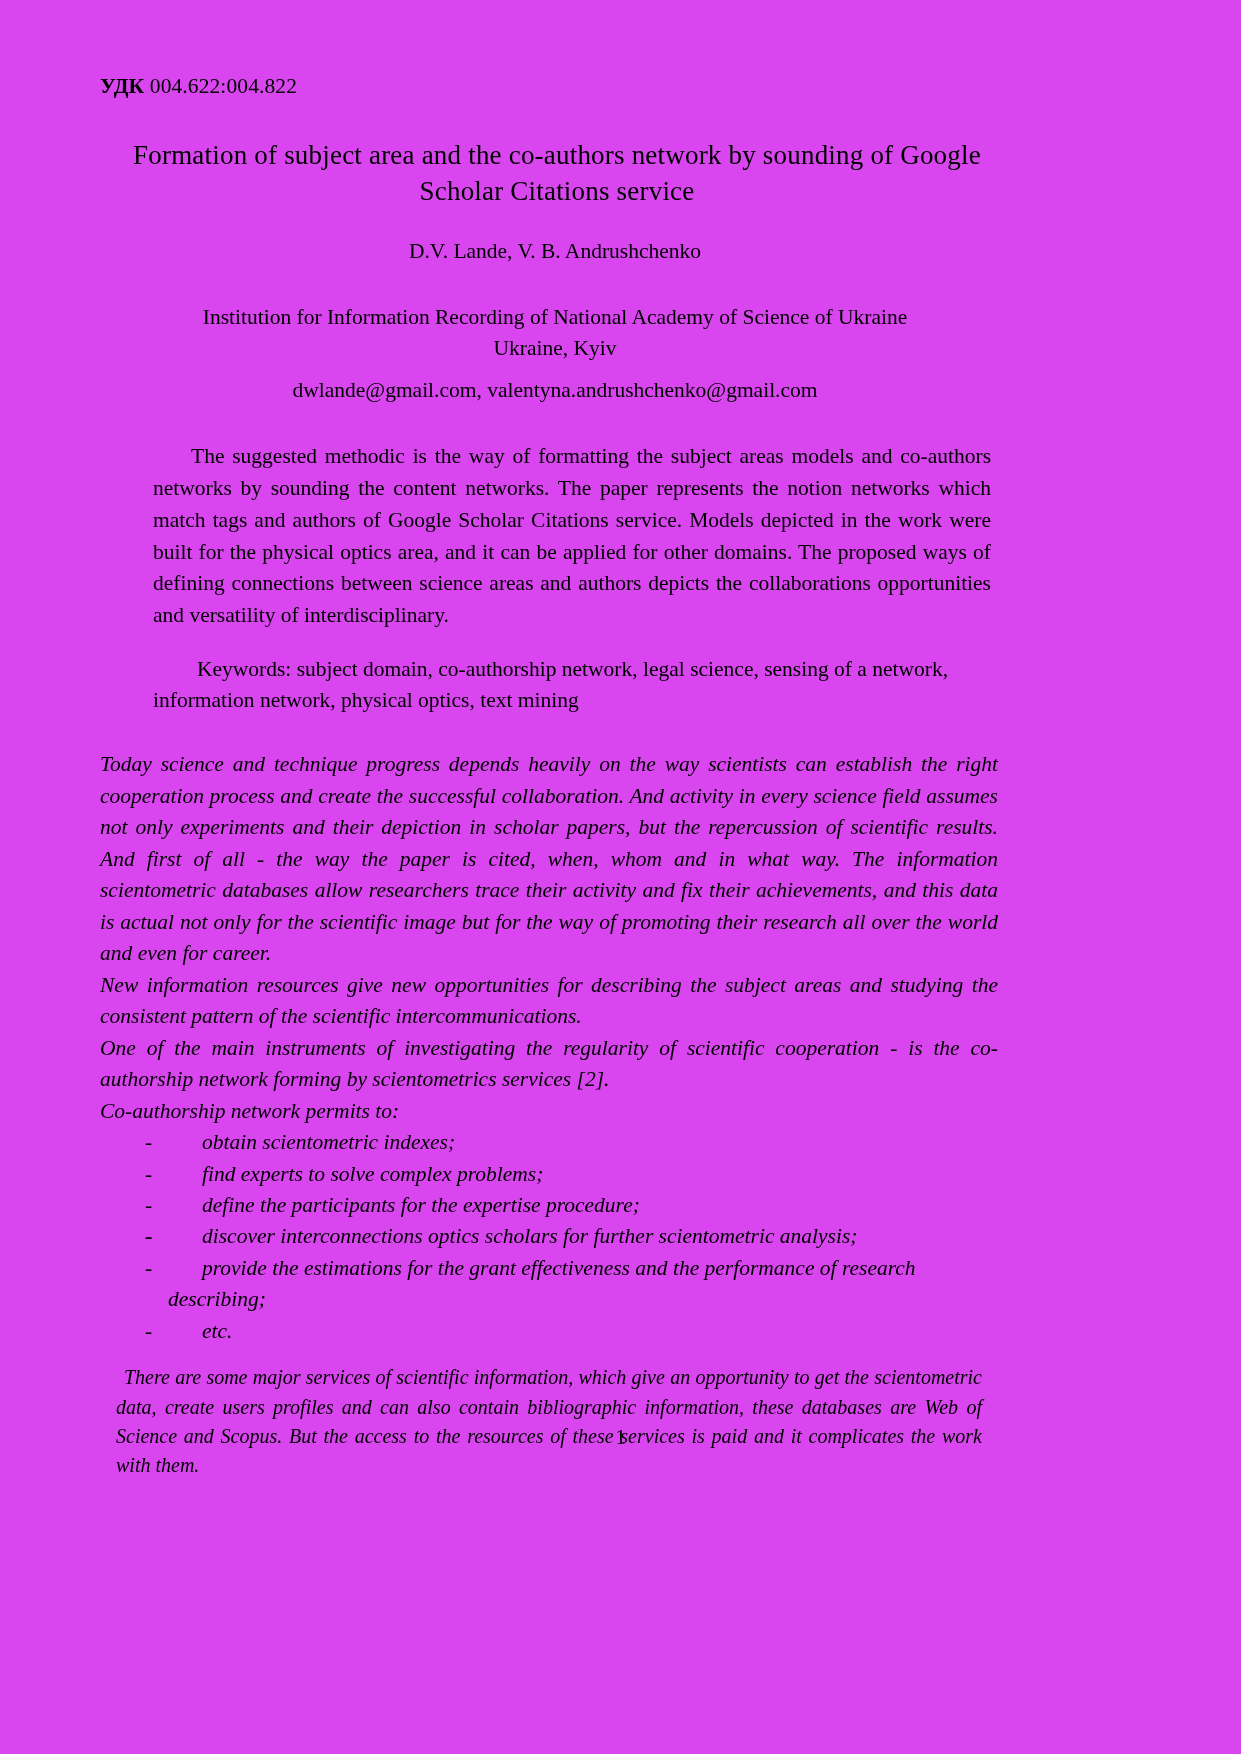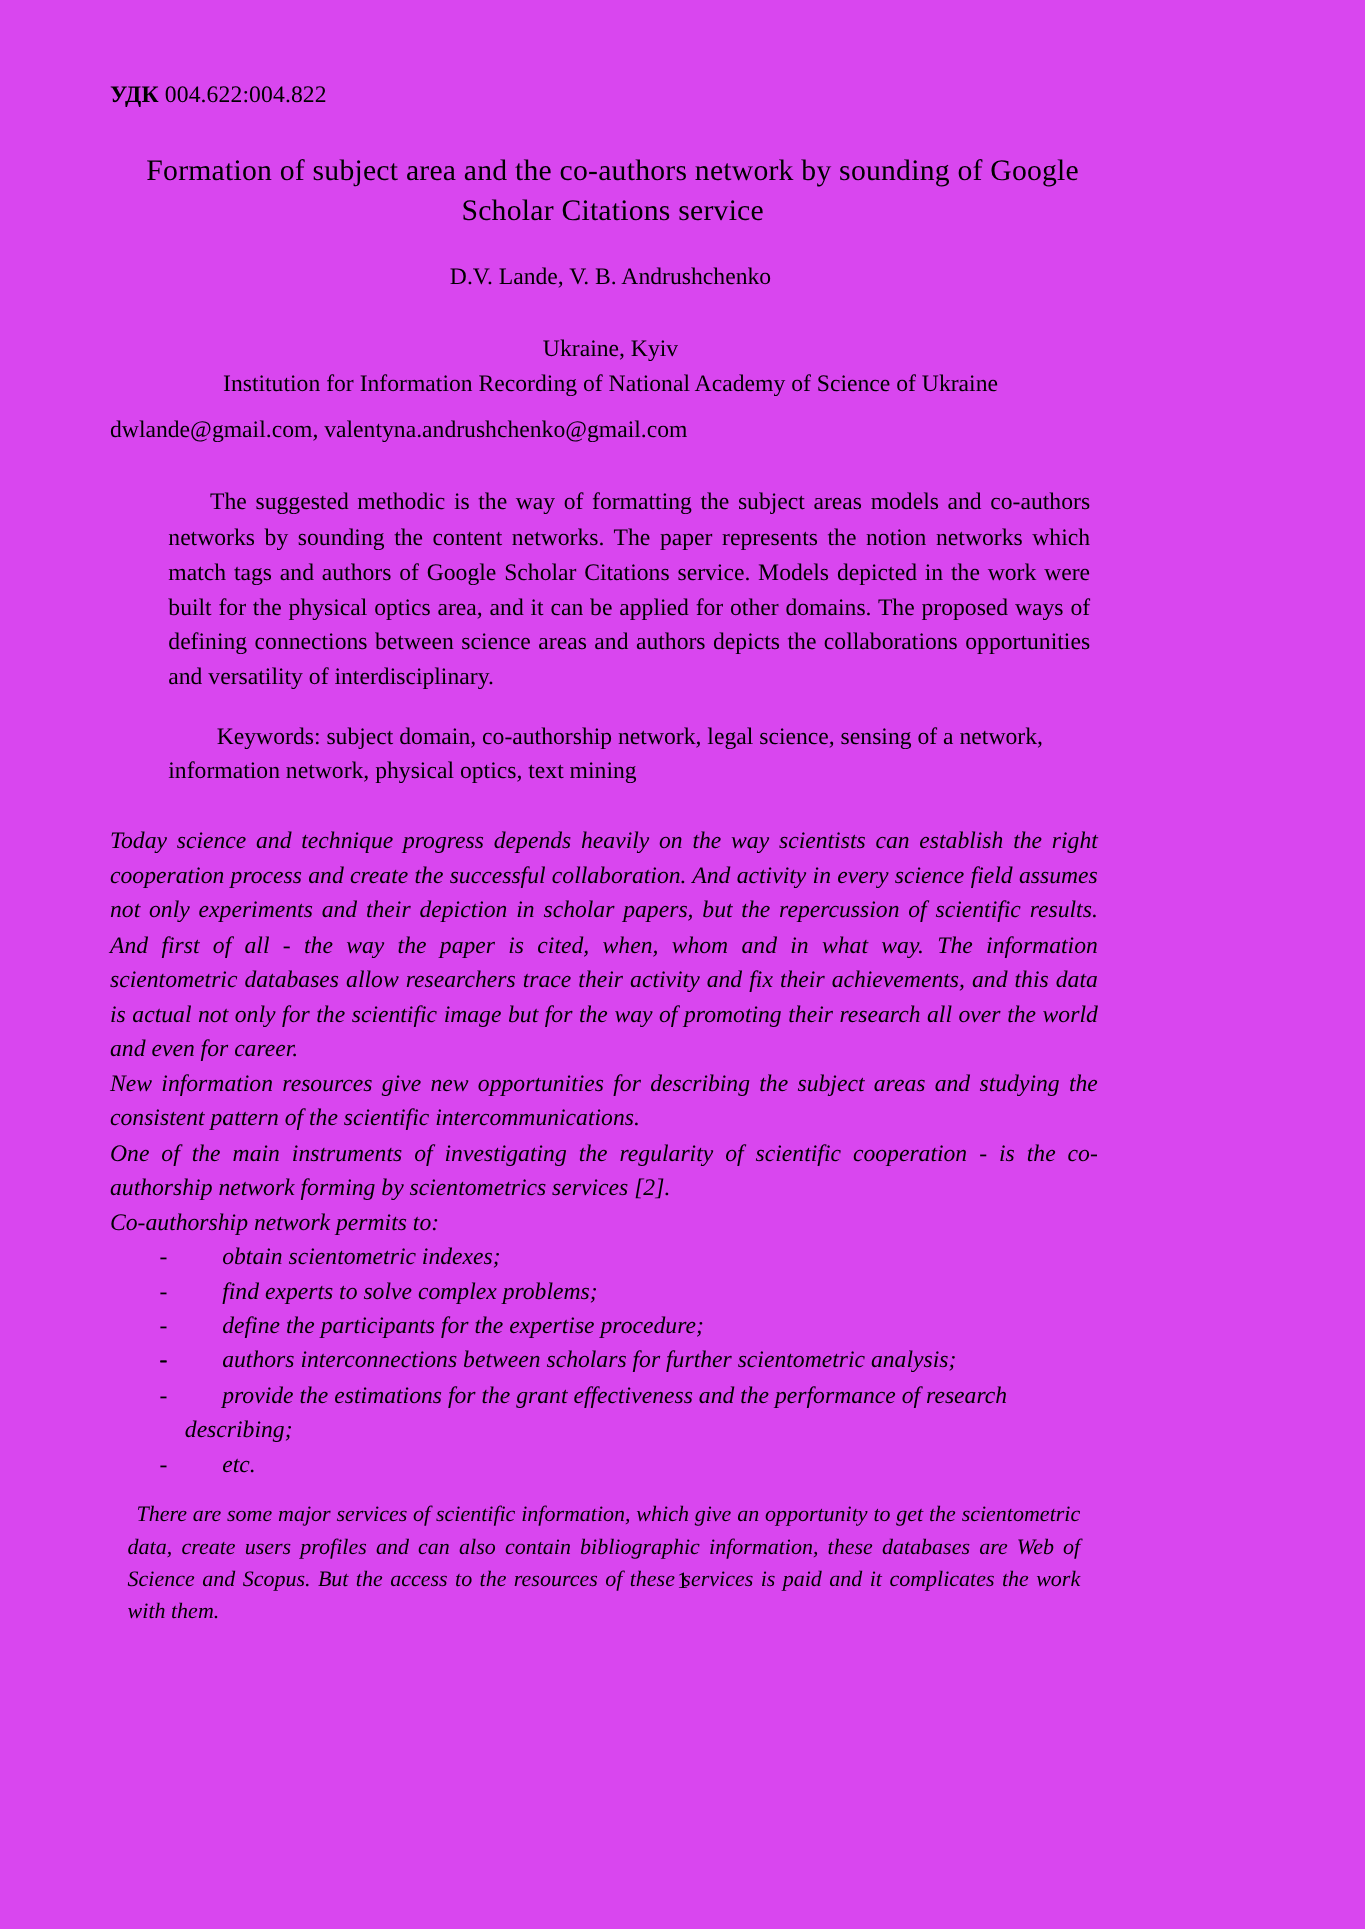--- a/index.html
+++ b/index.html
@@ -64,21 +64,21 @@
     text-align: center;
     font-size: 21.5px;
     line-height: 1.42;
     width: 910px;
   }
   .affiliation .line {
     display: block;
   }
   .emails {
     margin-top: 12px;
-    text-align: left;
+    text-align: center;
     font-size: 21.5px;
     line-height: 1.4;
     width: 910px;
   }
 
   
   .abstract-block {
     margin-top: 36px;
     margin-left: 53px;
     width: 838px;
@@ -173,22 +173,22 @@
     <div class="udc">
       <span class="udc-label">УДК</span>
       <span>004.622:004.822</span>
     </div>
 
     <div class="title">Formation of subject area and the co-authors network by sounding of Google Scholar Citations service</div>
 
     <div class="authors">D.V. Lande, V. B. Andrushchenko</div>
 
     <div class="affiliation">
+      <span class="line">Institution for Information Recording of National Academy of Science of Ukraine</span>
       <span class="line">Ukraine, Kyiv</span>
-      <span class="line">Institution for Information Recording of National Academy of Science of Ukraine</span>
     </div>
 
     <div class="emails">dwlande@gmail.com, valentyna.andrushchenko@gmail.com</div>
 
     <div class="abstract-block">
       <p class="abstract">The suggested methodic is the way of formatting the subject areas models and co-authors networks by sounding the content networks. The paper represents the notion networks which match tags and authors of Google Scholar Citations service. Models depicted in the work were built for the physical optics area, and it can be applied for other domains. The proposed ways of defining connections between science areas and authors depicts the collaborations opportunities and versatility of interdisciplinary.</p>
       <p class="keywords">Keywords: subject domain, co-authorship network, legal science, sensing of a network, information network, physical optics, text mining</p>
     </div>
 
     <div class="body-block">
@@ -208,21 +208,21 @@
         </li>
         <li class="dash-item short">
           <span class="marker">-</span>
           <span>define the participants for the expertise procedure;</span>
         </li>
         <li class="dash-item short">
           <span class="marker">-</span>
         </li>
         <li class="dash-item short">
           <span class="marker">-</span>
-          <span>authors interconnections between scholars for further scientometric analysis;</span>
+          <span>discover interconnections optics scholars for further scientometric analysis;</span>
         </li>
         <li class="dash-item">
           <span class="marker">-</span>
           <span>provide the estimations for the grant effectiveness and the performance of research</span>
           <span class="cont">describing;</span>
         </li>
         <li class="dash-item short">
           <span class="marker">-</span>
           <span>etc.</span>
         </li>

